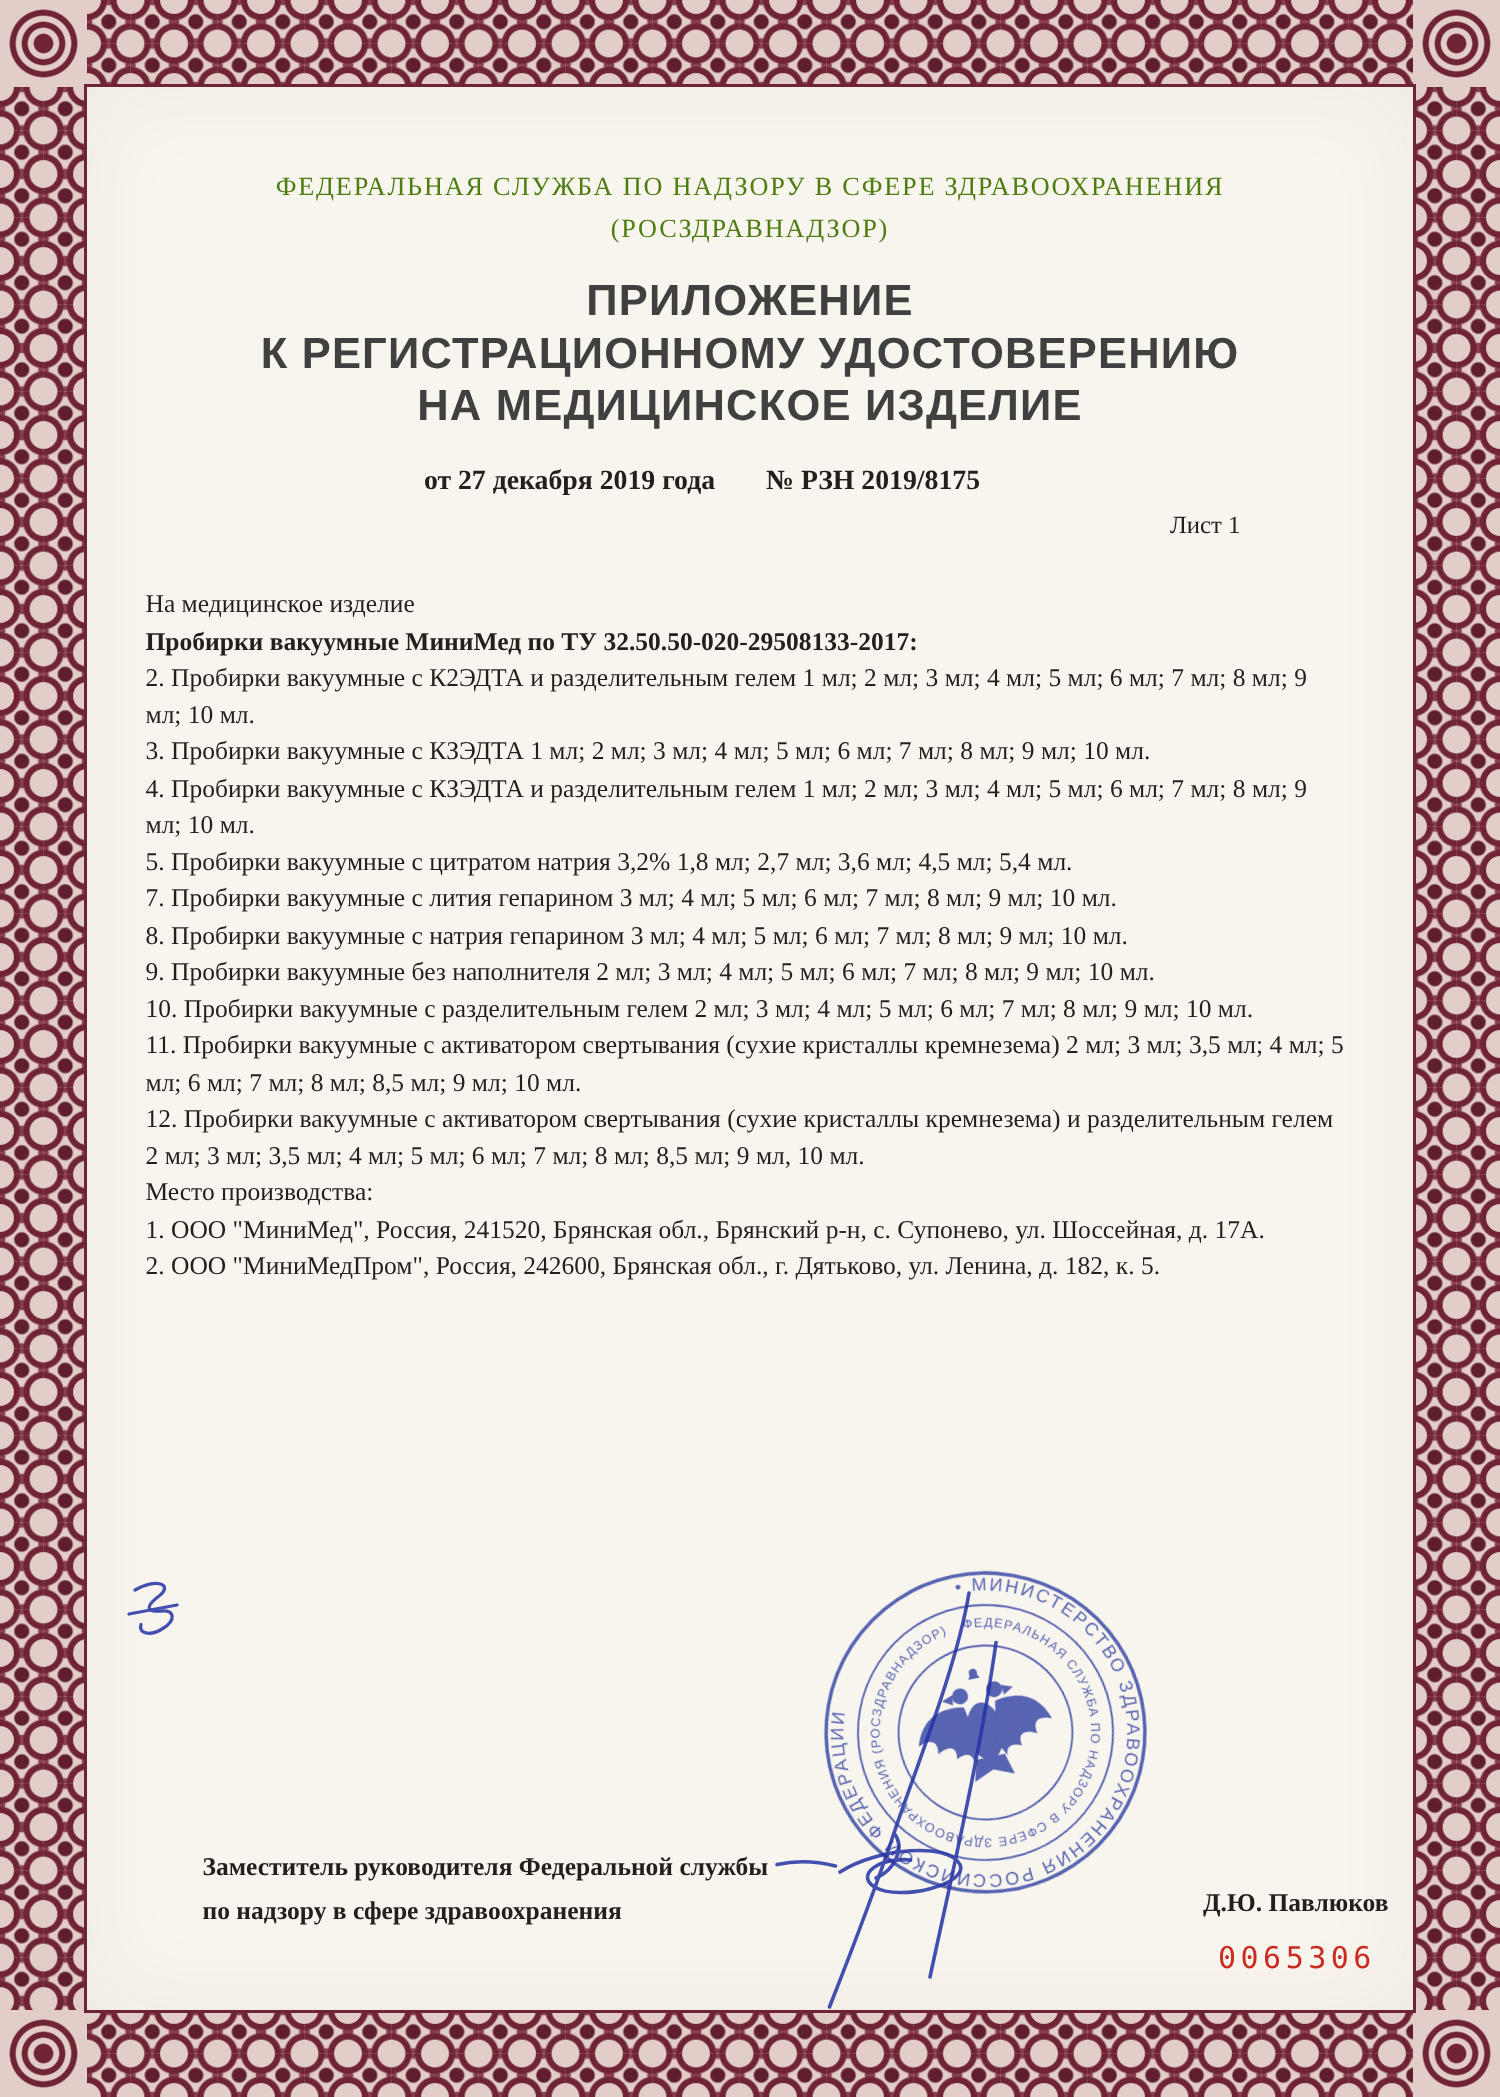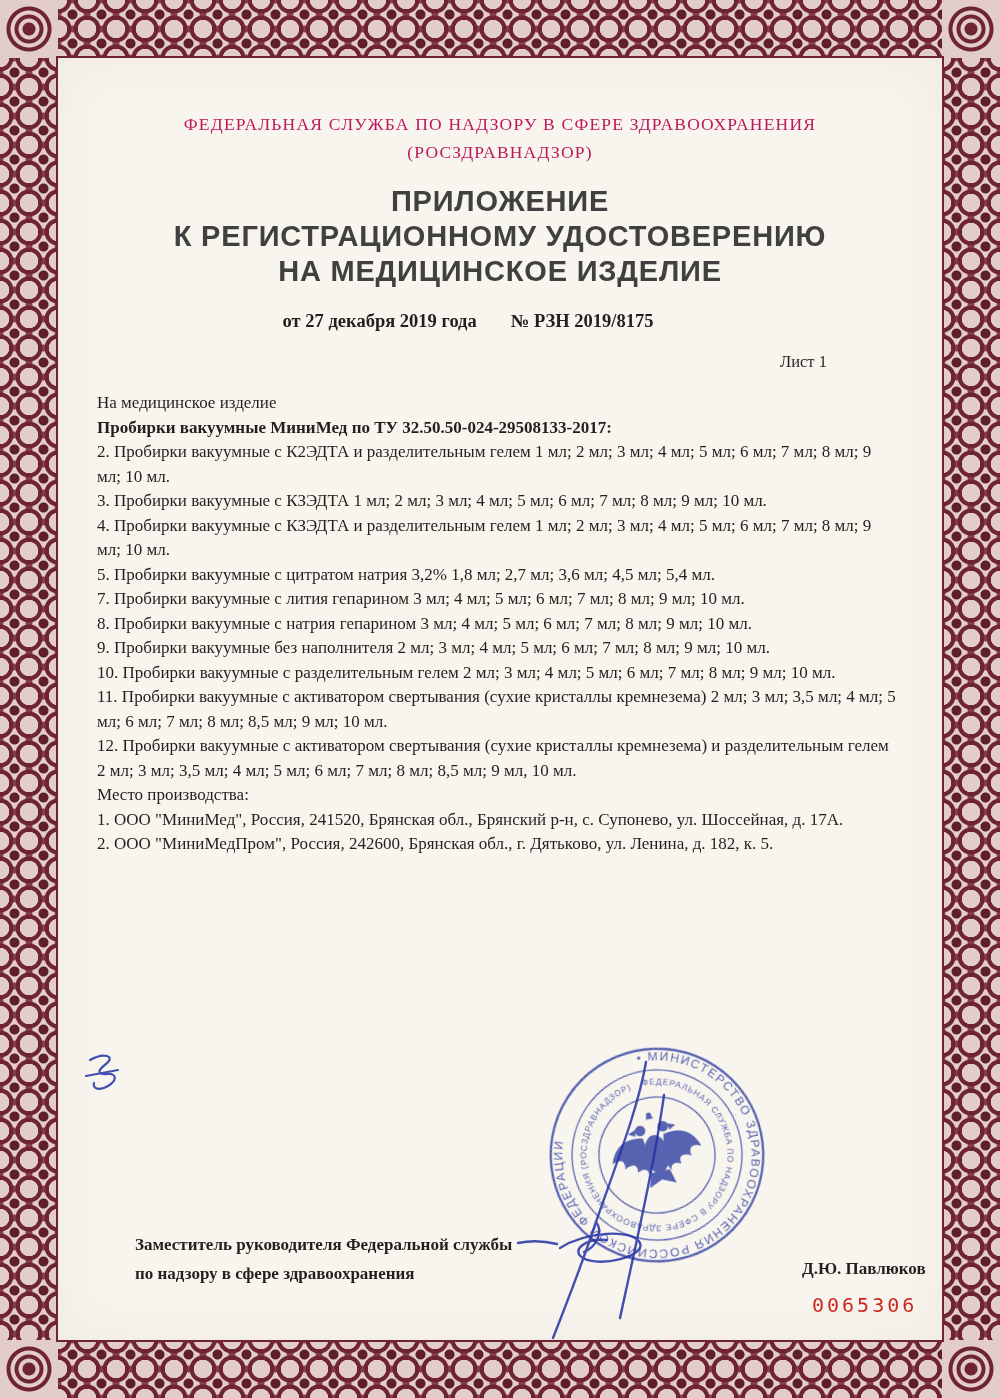--- a/index.html
+++ b/index.html
@@ -34,29 +34,29 @@
       #6e2434 0 6px, #e3cdc9 7px 10px, #6e2434 11px 14px,
       #e3cdc9 15px 18px, #6e2434 19px 22px, #e3cdc9 23px);
   }
   .c-tl{top:0;left:0;} .c-tr{top:0;right:0;} .c-bl{bottom:0;left:0;} .c-br{bottom:0;right:0;}
   .paper{
     position:absolute;inset:58px;background:#f8f5ee;
     box-shadow:0 0 0 2px #6e2434, inset 0 0 60px rgba(110,36,52,0.06);
   }
   
   .agency{position:absolute;top:110px;left:0;right:0;text-align:center;
-    font-size:17.5px;line-height:28px;letter-spacing:1.2px;color:#be185d;}
+    font-size:17.5px;line-height:28px;letter-spacing:1.2px;color:#4d7c0f;}
   .title{position:absolute;top:184px;left:0;right:0;text-align:center;
     font-family:"Liberation Sans", sans-serif;font-weight:bold;
     font-size:29px;line-height:35px;letter-spacing:0.8px;color:#404040;}
   .dateline{position:absolute;top:311px;left:0;right:0;text-align:center;
     font-weight:bold;font-size:18.5px;}
   .dateline .shift{position:relative;left:-32px;}
   .dateline .num{margin-left:34px;}
-  .sheet{position:absolute;top:340px;left:780px;font-size:16.5px;margin-top:12px;}
+  .sheet{position:absolute;top:340px;left:780px;font-size:16.5px;}
   .doc-body{position:absolute;top:391px;left:97px;width:800px;
     font-size:17px;line-height:24.5px;}
   .doc-body p{margin:0;}
   .b{font-weight:bold;}
   .sig-role{position:absolute;top:1231px;left:97px;
     font-weight:bold;font-size:17px;line-height:28.5px;margin-left:38px;}
   .signer{position:absolute;top:1259px;left:802px;
     font-weight:bold;font-size:17px;}
   .serial{position:absolute;top:1293px;left:812px;
     font-family:"DejaVu Sans Mono", monospace;font-size:20px;
@@ -98,21 +98,21 @@
   <div class="dateline">
     <span class="shift">
       <span>от 27 декабря 2019 года</span><span class="num">№  РЗН 2019/8175</span>
     </span>
   </div>
 
   <div class="sheet">Лист 1</div>
 
   <div class="doc-body">
     <p>На медицинское изделие</p>
-    <p class="b">Пробирки вакуумные МиниМед по ТУ 32.50.50-024-29508133-2017:</p>
+    <p class="b">Пробирки вакуумные МиниМед по ТУ 32.50.50-020-29508133-2017:</p>
     <p>2. Пробирки вакуумные с К2ЭДТА и разделительным гелем 1 мл; 2 мл; 3 мл; 4 мл; 5 мл; 6 мл; 7 мл; 8 мл; 9 мл; 10 мл.</p>
     <p>3. Пробирки вакуумные с КЗЭДТА 1 мл; 2 мл; 3 мл; 4 мл; 5 мл; 6 мл; 7 мл; 8 мл; 9 мл; 10 мл.</p>
     <p>4. Пробирки вакуумные с КЗЭДТА и разделительным гелем 1 мл; 2 мл; 3 мл; 4 мл; 5 мл; 6 мл; 7 мл; 8 мл; 9 мл; 10 мл.</p>
     <p>5. Пробирки вакуумные с цитратом натрия 3,2% 1,8 мл; 2,7 мл; 3,6 мл; 4,5 мл; 5,4 мл.</p>
     <p>7. Пробирки вакуумные с лития гепарином 3 мл; 4 мл; 5 мл; 6 мл; 7 мл; 8 мл; 9 мл; 10 мл.</p>
     <p>8. Пробирки вакуумные с натрия гепарином 3 мл; 4 мл; 5 мл; 6 мл; 7 мл; 8 мл; 9 мл; 10 мл.</p>
     <p>9. Пробирки вакуумные без наполнителя 2 мл; 3 мл; 4 мл; 5 мл; 6 мл; 7 мл; 8 мл; 9 мл; 10 мл.</p>
     <p>10. Пробирки вакуумные с разделительным гелем 2 мл; 3 мл; 4 мл; 5 мл; 6 мл; 7 мл; 8 мл; 9 мл; 10 мл.</p>
     <p>11. Пробирки вакуумные с активатором свертывания (сухие кристаллы кремнезема) 2 мл; 3 мл; 3,5 мл; 4 мл; 5 мл; 6 мл; 7 мл; 8 мл; 8,5 мл; 9 мл; 10 мл.</p>
     <p>12. Пробирки вакуумные с активатором свертывания (сухие кристаллы кремнезема) и разделительным гелем 2 мл; 3 мл; 3,5 мл; 4 мл; 5 мл; 6 мл; 7 мл; 8 мл; 8,5 мл; 9 мл, 10 мл.</p>

